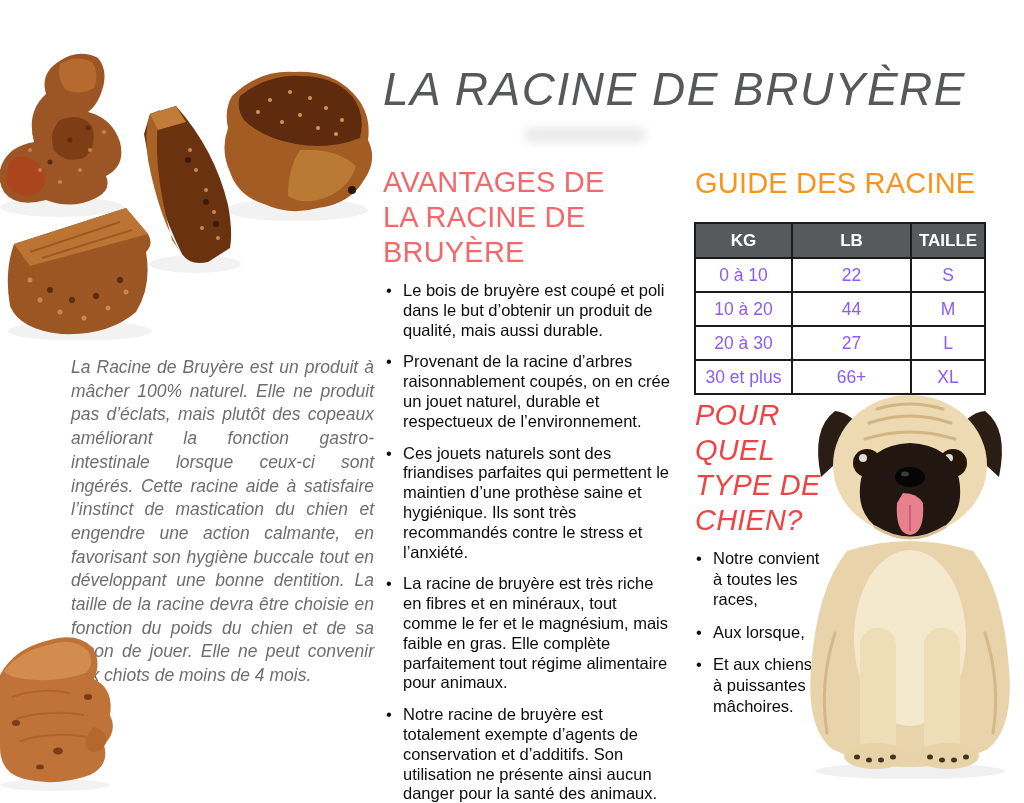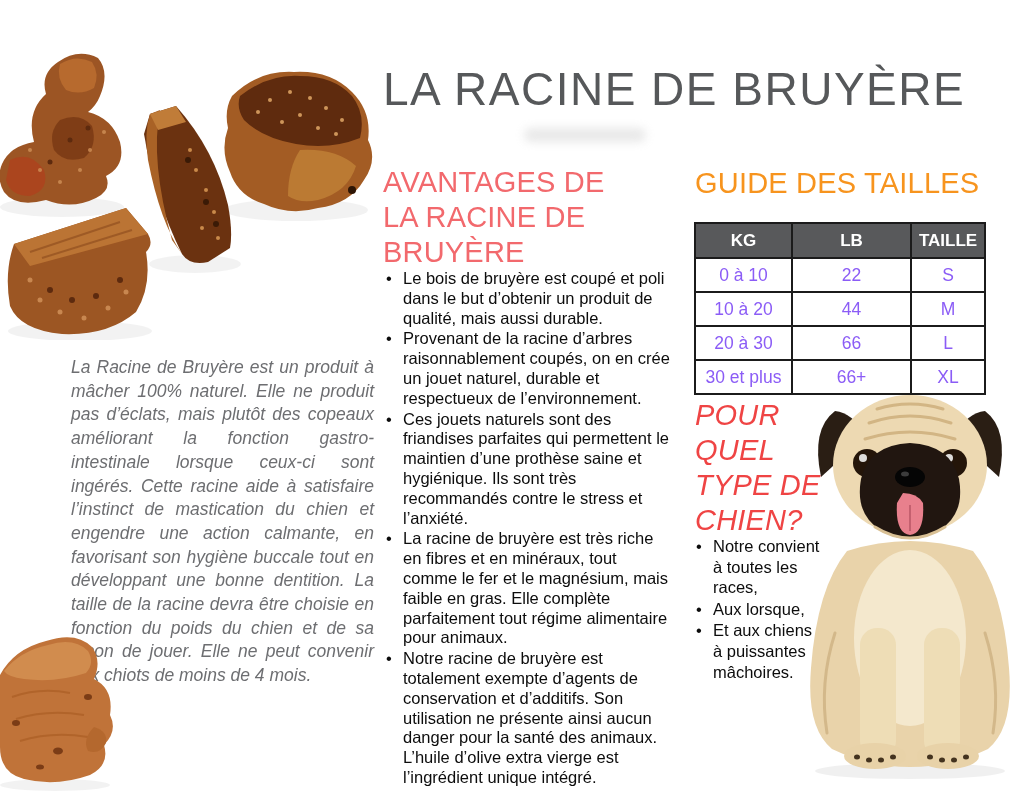--- a/index.html
+++ b/index.html
@@ -4,37 +4,37 @@
 <style>
   html,body{margin:0;padding:0;background:#fff;}
   .page{
     position:relative;width:1024px;height:803px;background:#ffffff;overflow:hidden;
     font-family:"Liberation Sans", sans-serif;color:#111;
   }
   .abs{position:absolute;margin:0;}
   
   .title{
     left:383px;top:62px;font-size:46px;font-weight:300;color:#56585a;
-    letter-spacing:1.5px;white-space:nowrap;
+    letter-spacing:1.5px;white-space:nowrap;font-style:italic;
   }
   .smudge{left:524px;top:128px;width:122px;height:14px;background:#b9b9b9;
     opacity:.32;filter:blur(5px);border-radius:7px;}
   
   .h2{font-size:29px;line-height:35px;font-weight:400;letter-spacing:.2px;}
   .adv-h{left:383px;top:165px;width:234px;color:#f2696d;}
   .guide-h{left:695px;top:166px;width:300px;color:#f7941e;}
   .dog-h{left:695px;top:398px;width:138px;color:#ef4444;font-style:italic;}
   
   .intro{
     left:71px;top:356px;width:303px;font-size:17.5px;line-height:23.7px;
     font-style:italic;color:#6d6e71;text-align:justify;
   }
   
   ul.blist{margin:0;padding:0;list-style:none;}
-  ul.blist li{position:relative;padding-left:18px;margin:0 0 1px 0;}
+  ul.blist li{position:relative;padding-left:18px;margin:12px 0 1px 0;}
   ul.blist li::before{content:"\2022";position:absolute;left:1px;top:0;}
   .adv-list{left:385px;top:269px;width:289px;font-size:16.5px;line-height:19.8px;color:#0c0c0c;}
   .dog-list{left:695px;top:536px;width:126px;font-size:16.5px;line-height:20.6px;color:#0c0c0c;}
   
   .size-table{left:694px;top:222px;border-collapse:collapse;table-layout:fixed;}
   .size-table th{
     background:#58595b;color:#ffffff;font-weight:bold;font-size:17px;
     height:31px;border:2px solid #1b1b1b;
   }
   .size-table td{
@@ -131,21 +131,21 @@
 
   <h2 class="abs h2 adv-h">AVANTAGES DE LA RACINE DE BRUYÈRE</h2>
   <ul class="abs blist adv-list">
     <li>Le bois de bruyère est coupé et poli dans le but d’obtenir un produit de qualité, mais aussi durable.</li>
     <li>Provenant de la racine d’arbres raisonnablement coupés, on en crée un jouet naturel, durable et respectueux de l’environnement.</li>
     <li>Ces jouets naturels sont des friandises parfaites qui permettent le maintien d’une prothèse saine et hygiénique. Ils sont très recommandés contre le stress et l’anxiété.</li>
     <li>La racine de bruyère est très riche en fibres et en minéraux, tout comme le fer et le magnésium, mais faible en gras. Elle complète parfaitement tout régime alimentaire pour animaux.</li>
     <li>Notre racine de bruyère est totalement exempte d’agents de conservation et d’additifs. Son utilisation ne présente ainsi aucun danger pour la santé des animaux. L’huile d’olive extra vierge est l’ingrédient unique intégré.</li>
   </ul>
 
-  <h2 class="abs h2 guide-h">GUIDE DES TAILLES</h2>
+  <h2 class="abs h2 guide-h">GUIDE DES RACINE</h2>
   <table class="abs size-table">
     <colgroup>
         <col style="width:97px">
         <col style="width:119px">
         <col style="width:74px">
       </colgroup>
     <thead>
       <tr>
         <th>KG</th>
         <th>LB</th>
@@ -158,21 +158,21 @@
         <td>22</td>
         <td>S</td>
       </tr>
       <tr>
         <td>10 à 20</td>
         <td>44</td>
         <td>M</td>
       </tr>
       <tr>
         <td>20 à 30</td>
-        <td>66</td>
+        <td>27</td>
         <td>L</td>
       </tr>
       <tr>
         <td>30 et plus</td>
         <td>66+</td>
         <td>XL</td>
       </tr>
     </tbody>
   </table>
 

